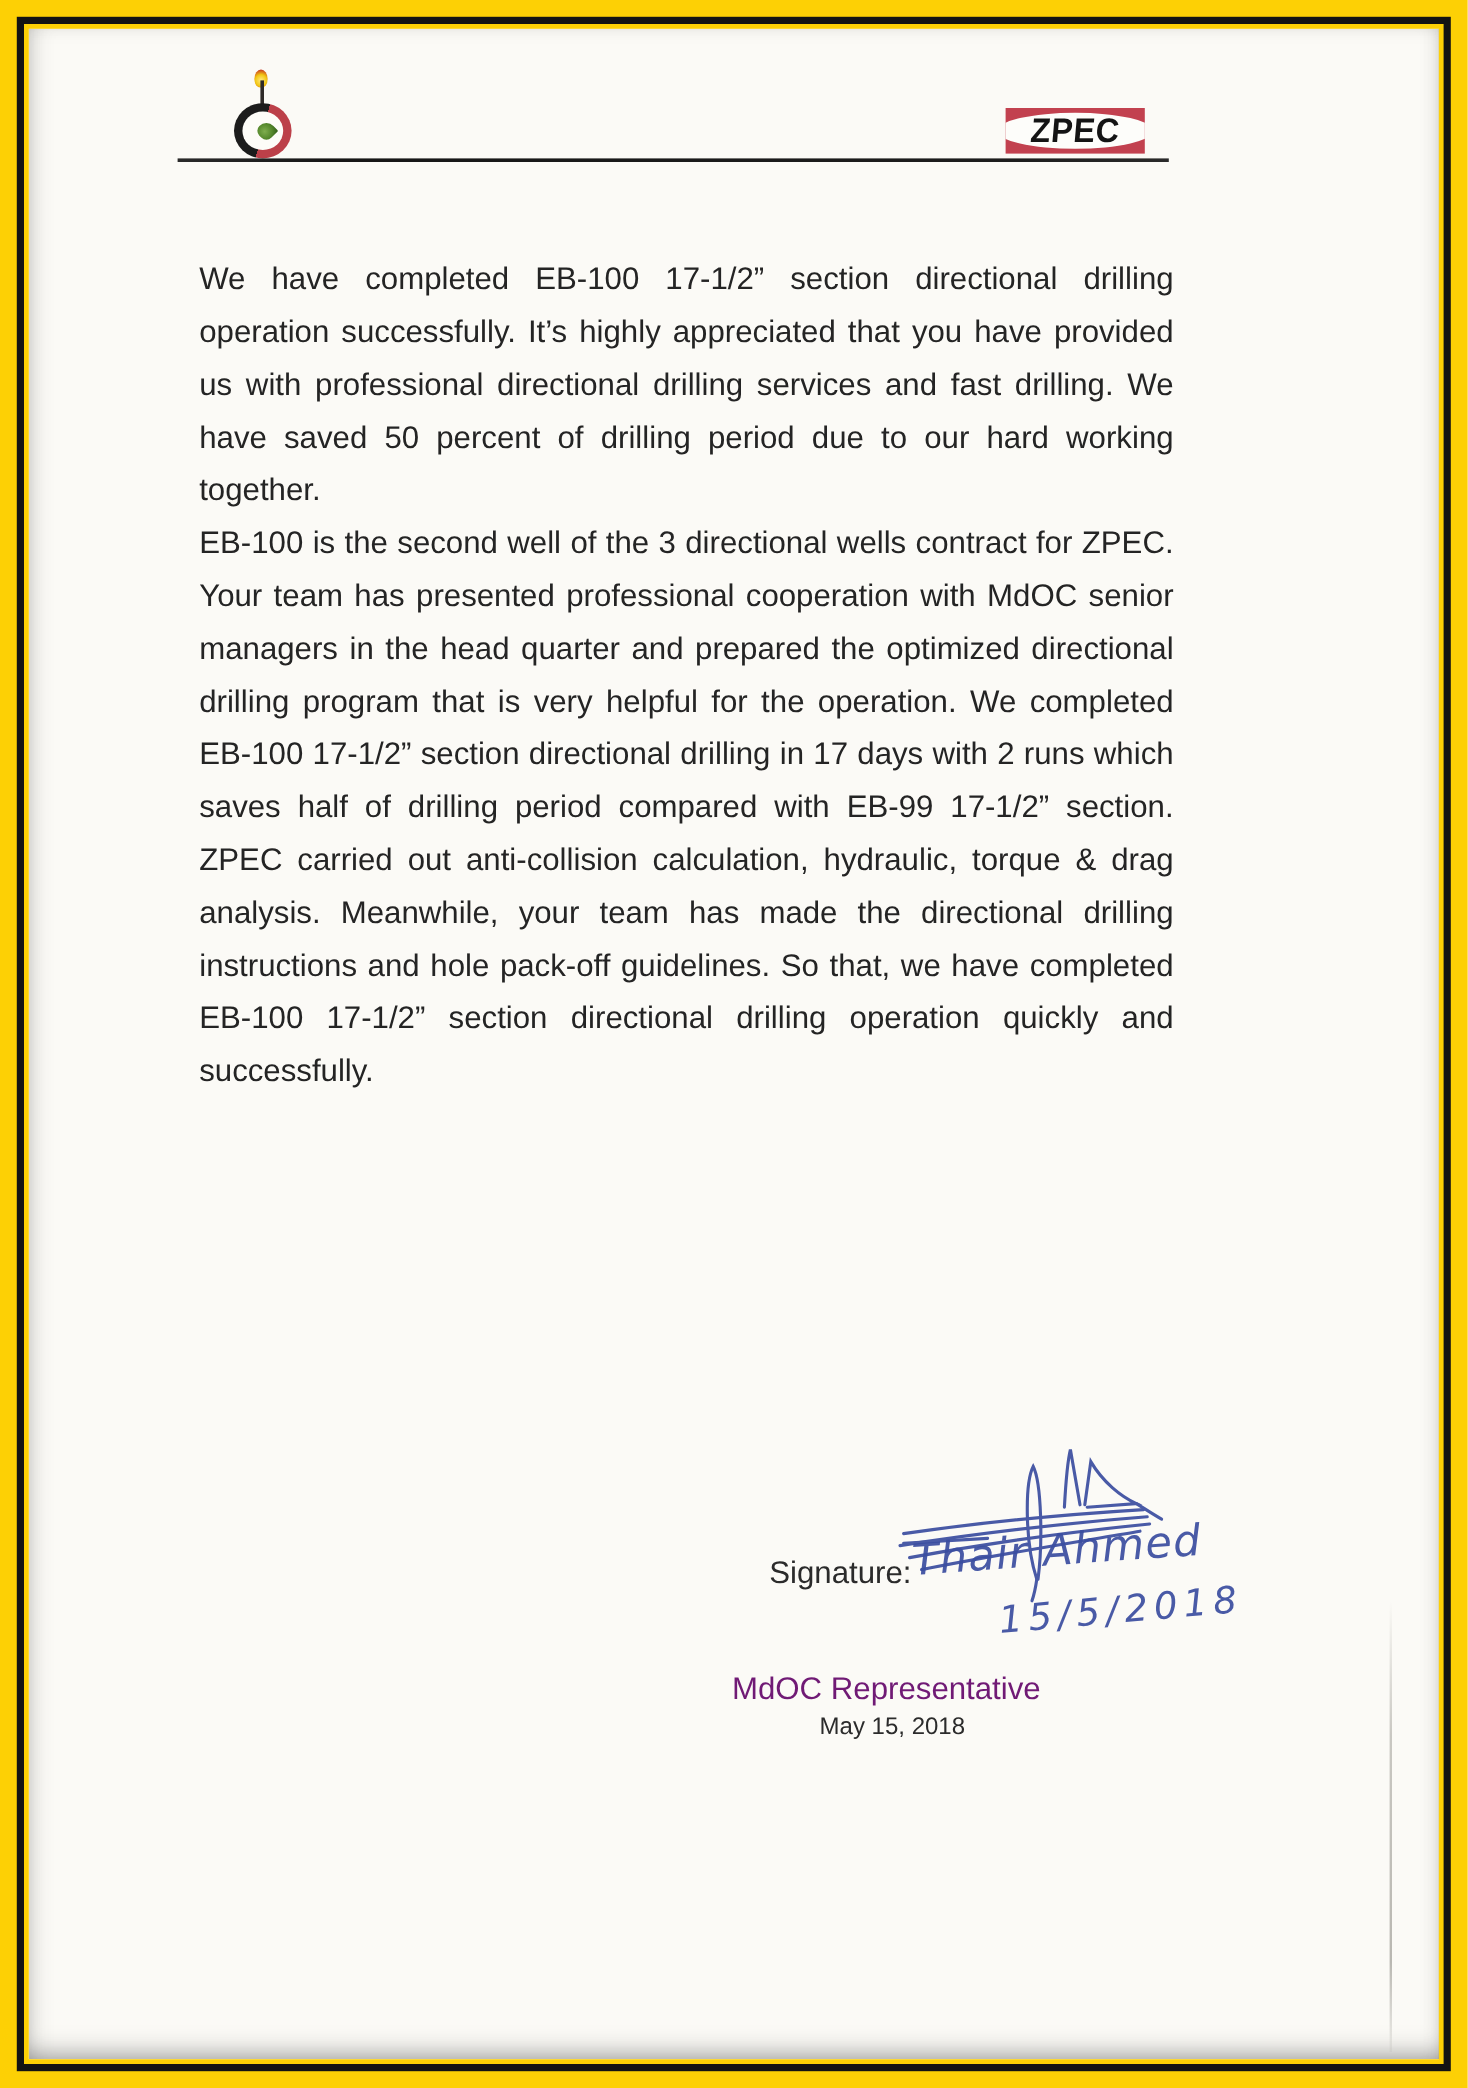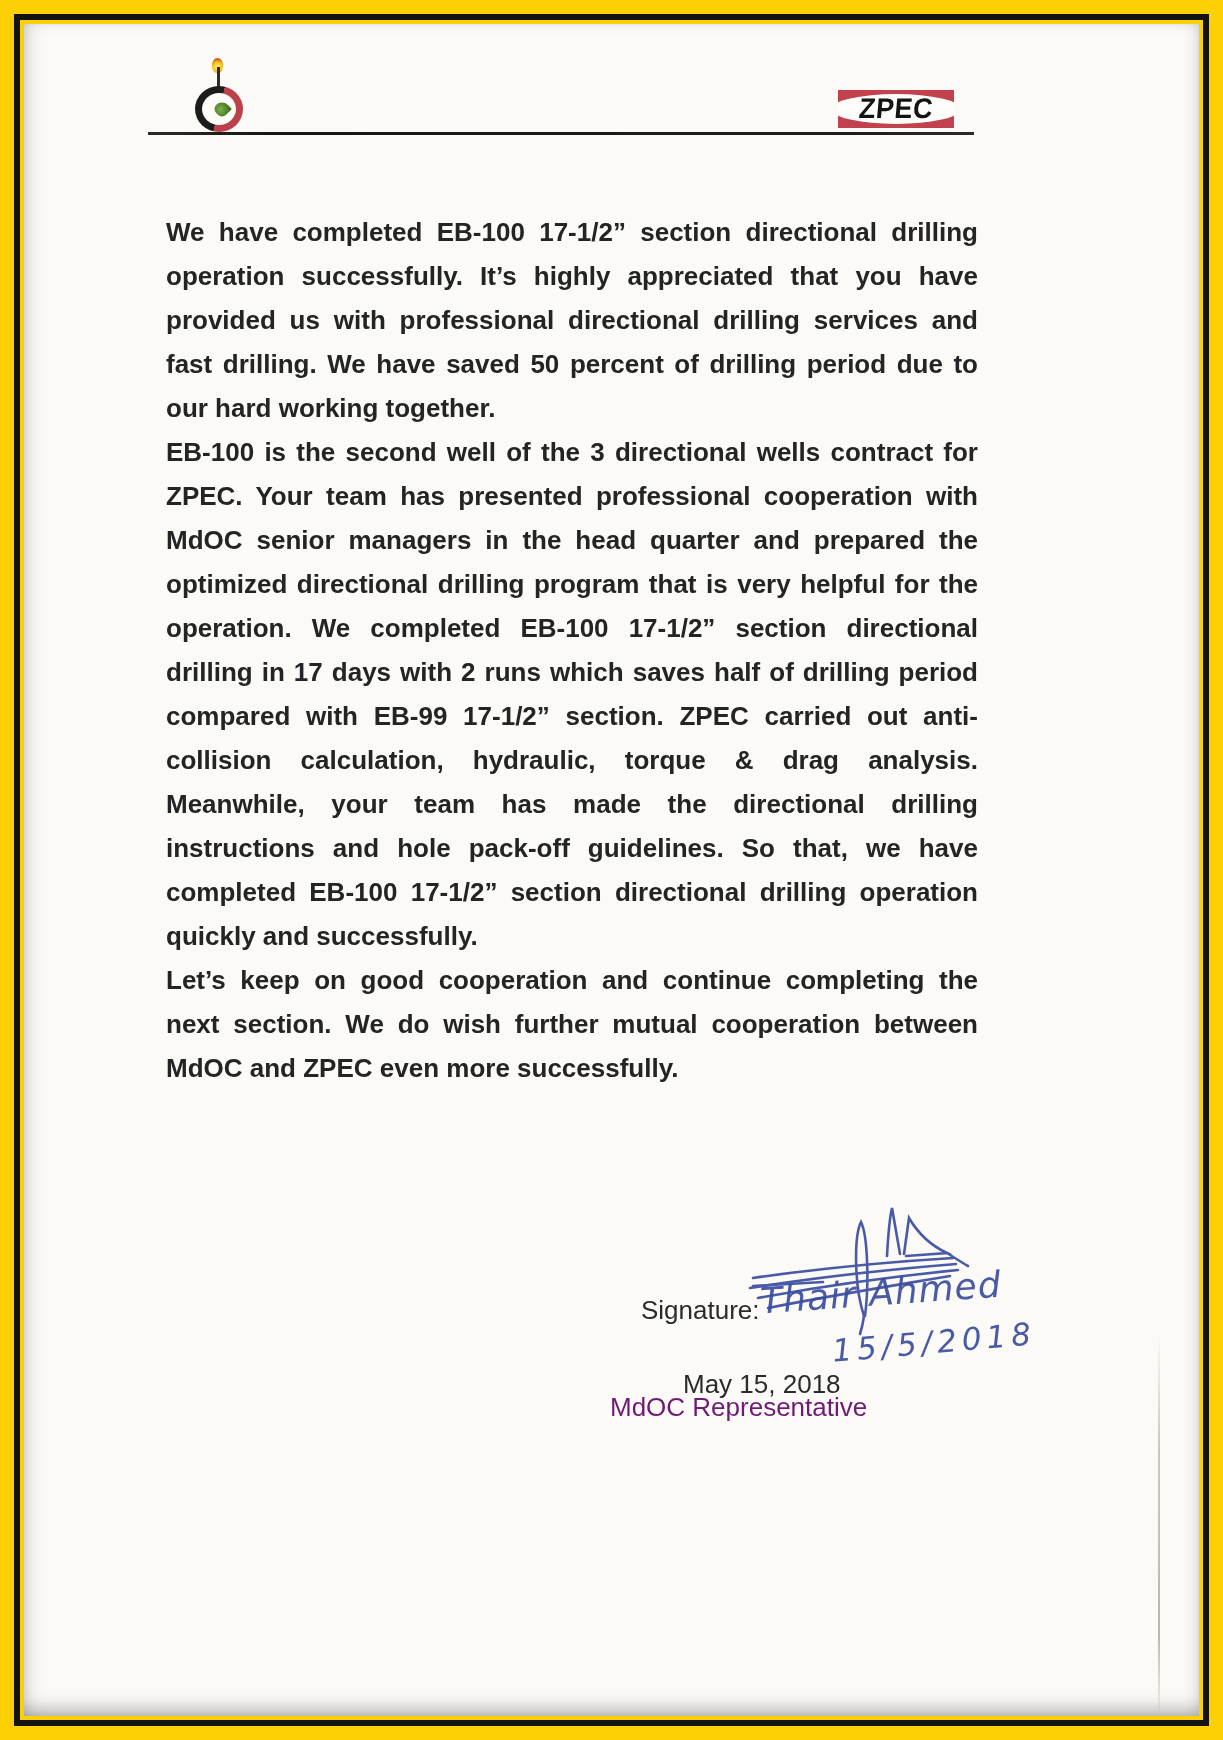--- a/index.html
+++ b/index.html
@@ -89,28 +89,28 @@
     color:var(--text-black);
   }
   .title{
     font-size:32px;font-weight:bold;color:#141414;
     text-align:center;line-height:44px;letter-spacing:.5px;
   }
   .greeting{
     margin-top:12px;font-size:26px;line-height:44px;color:#222;
   }
   .body-text p{
-    font-size:26px;line-height:44px;text-align:justify;color:#242424;font-weight:bold;
+    font-size:26px;line-height:44px;text-align:justify;color:#242424;
   }
   .body-text{margin-top:40px;}
 
   
   .sig-label{position:absolute;left:617px;top:1271px;font-size:26px;color:#2b2b2b;}
   .sig-rep{position:absolute;left:586px;top:1368px;font-size:26px;color:#701a75;}
-  .sig-date-typed{position:absolute;left:659px;top:1345px;font-size:26px;color:#2b2b2b;}
+  .sig-date-typed{position:absolute;left:659px;top:1404px;font-size:20px;color:#2b2b2b;}
   .sig-flourish{position:absolute;left:704px;top:1114px;width:340px;height:240px;}
   .handwriting{
     font-family:"DejaVu Sans", sans-serif;font-style:italic;color:var(--ink-blue);
     white-space:nowrap;
   }
   .sig-name{
     position:absolute;left:736px;top:1248px;font-size:36px;letter-spacing:1px;
     transform:rotate(-4deg);opacity:.92;
   }
   .sig-date-hand{
@@ -145,21 +145,20 @@
     <div class="zpec-logo">
       <div class="zpec-ellipse">
         <span class="zpec-text">ZPEC</span>
       </div>
     </div>
 
     <div class="content">
       <div class="body-text">
         <p>We have completed EB-100 17-1/2” section directional drilling operation successfully. It’s highly appreciated that you have provided us with professional directional drilling services and fast drilling. We have saved 50 percent of drilling period due to our hard working together.</p>
         <p>EB-100 is the second well of the 3 directional wells contract for ZPEC. Your team has presented professional cooperation with MdOC senior managers in the head quarter and prepared the optimized directional drilling program that is very helpful for the operation. We completed EB-100 17-1/2” section directional drilling in 17 days with 2 runs which saves half of drilling period compared with EB-99 17-1/2” section. ZPEC carried out anti-collision calculation, hydraulic, torque &amp; drag analysis. Meanwhile, your team has made the directional drilling instructions and hole pack-off guidelines. So that, we have completed EB-100 17-1/2” section directional drilling operation quickly and successfully.</p>
-        <p>Let’s keep on good cooperation and continue completing the next section. We do wish further mutual cooperation between MdOC and ZPEC even more successfully.</p>
       </div>
     </div>
 
     <svg class="sig-flourish" viewBox="0 0 340 240" fill="none" stroke="var(--ink-blue)" stroke-width="2.6" stroke-linecap="round" opacity="0.92">
       <path d="M25,140 C80,132 160,124 225,120"></path>
       <path d="M22,150 C85,140 165,131 228,126"></path>
       <path d="M30,160 C95,148 170,138 230,132"></path>
       <path d="M40,170 C100,158 175,146 222,138"></path>
       <path d="M25,148 L95,144"></path>
       <path d="M136,178 C126,148 126,98 133,84 C140,98 141,148 137,178"></path>

